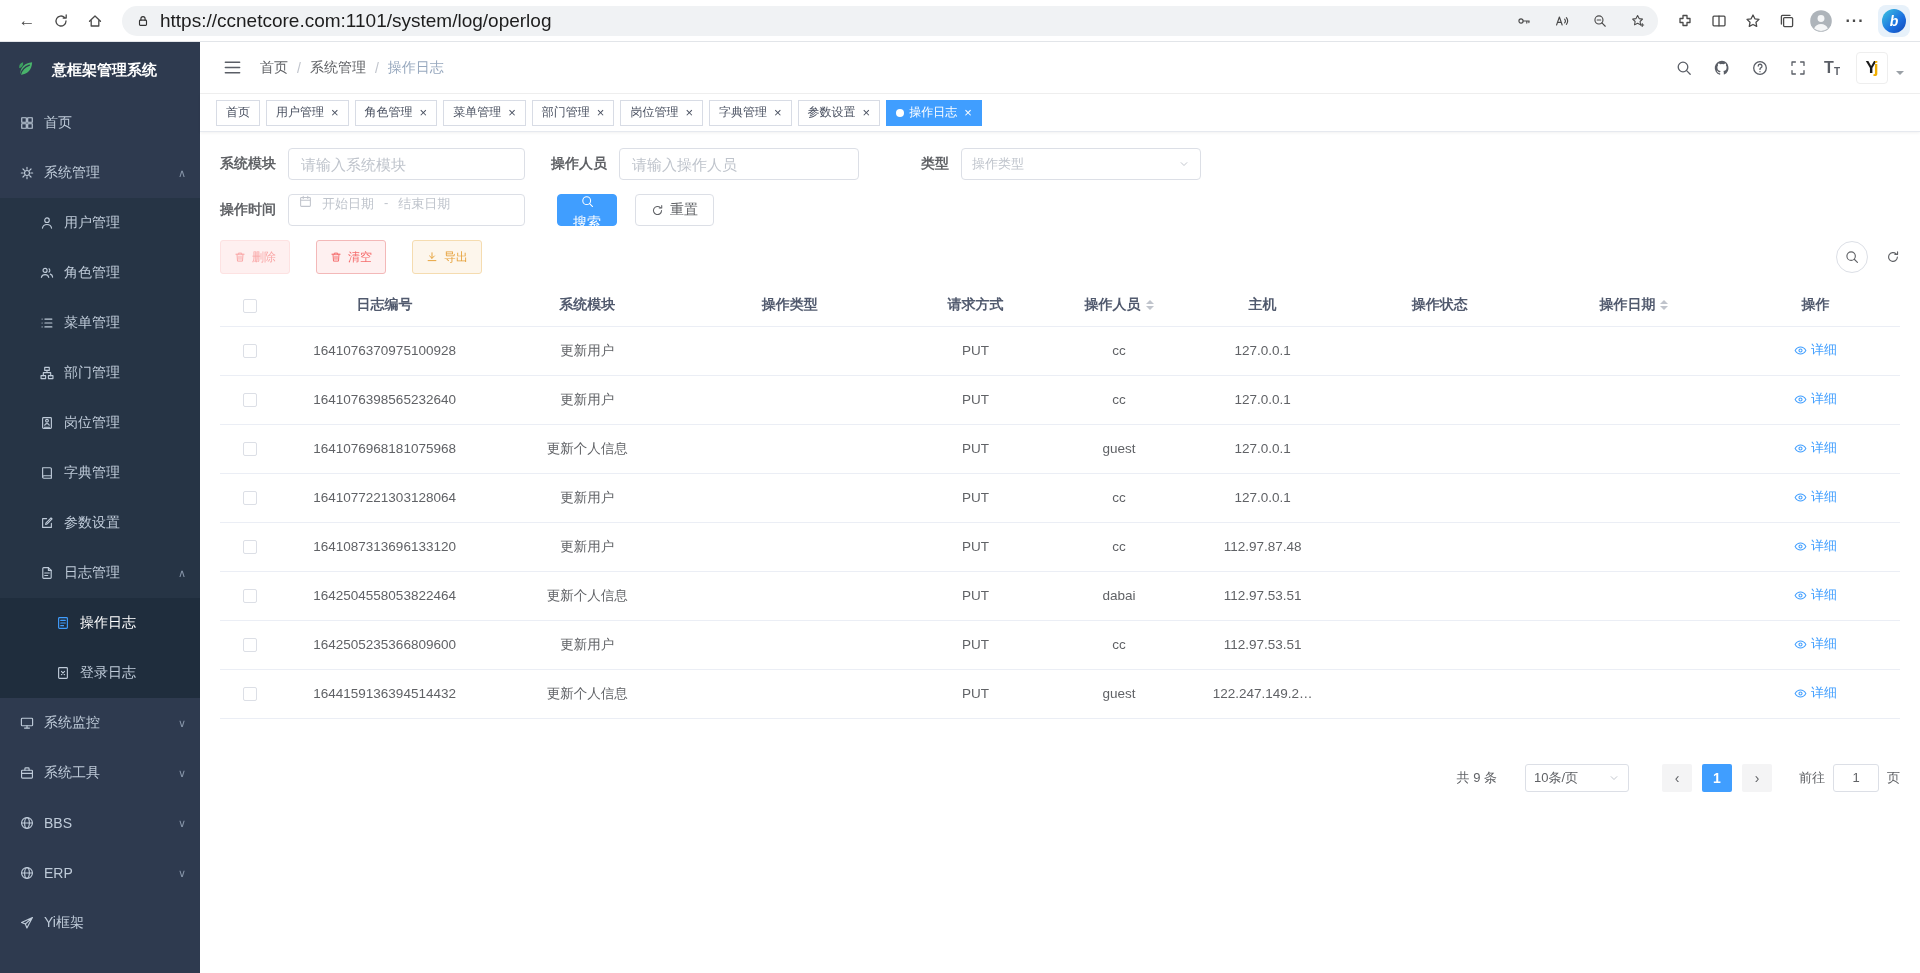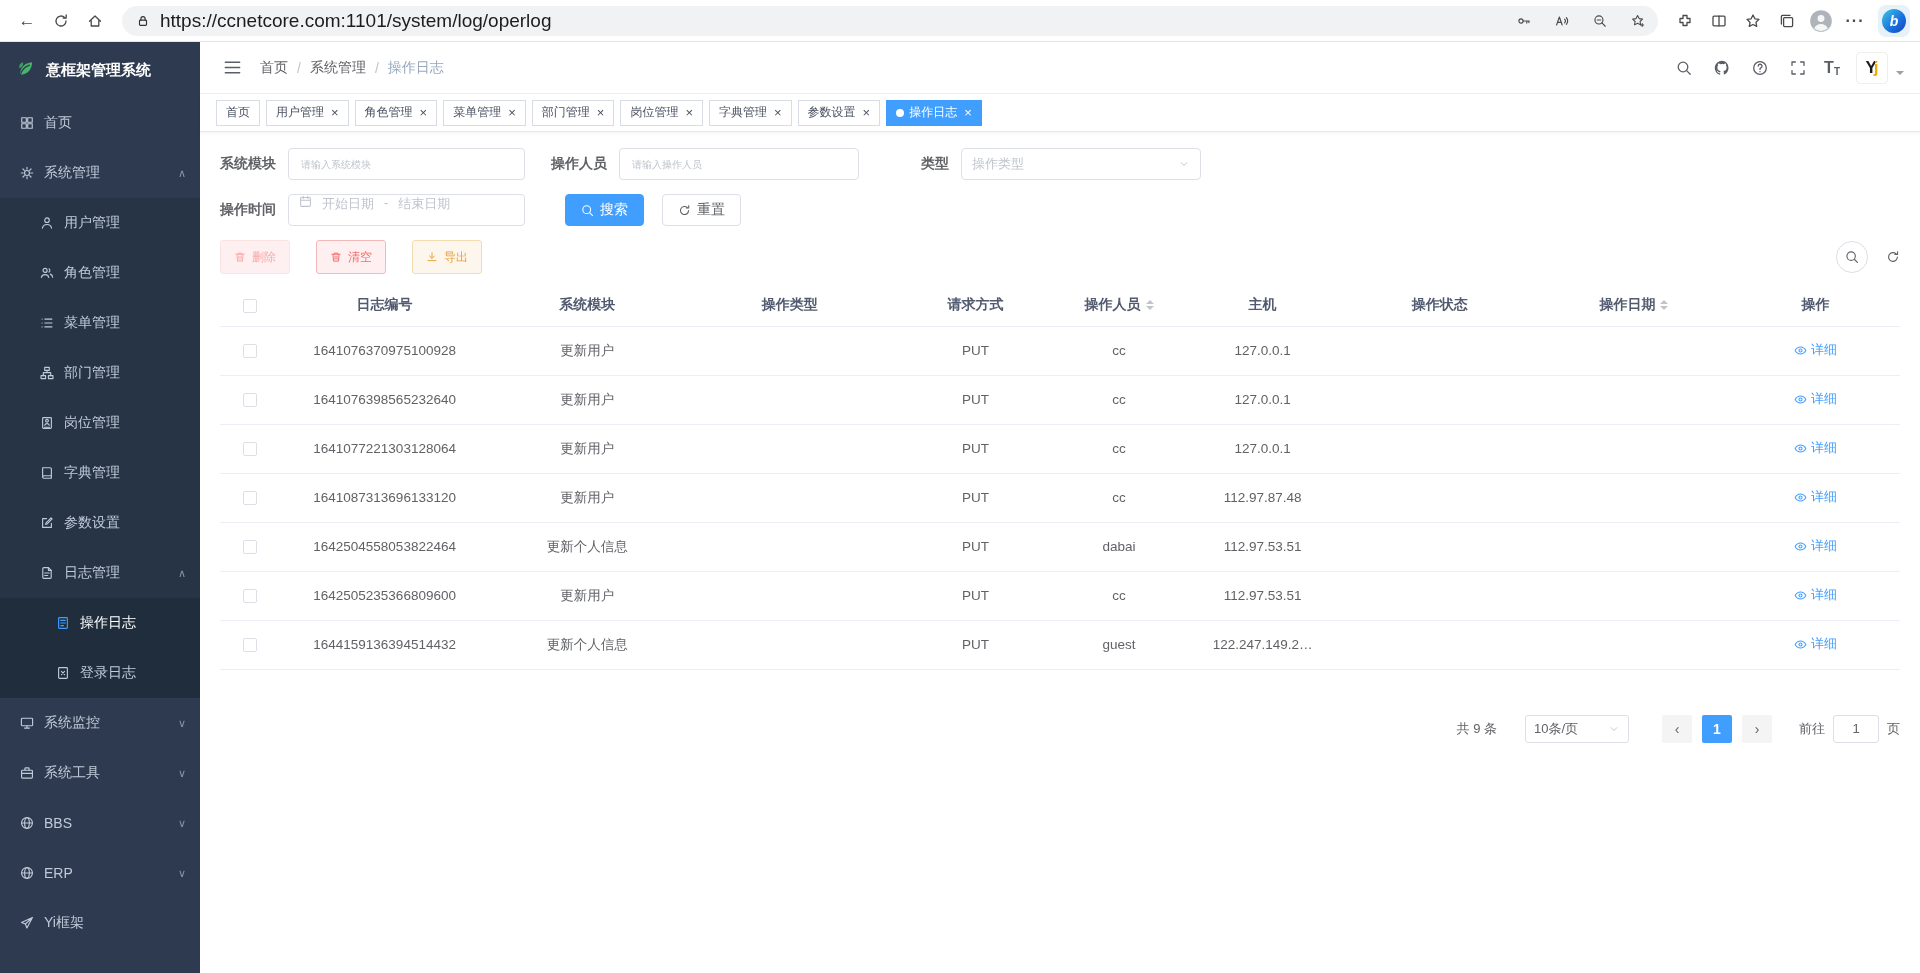--- a/index.html
+++ b/index.html
@@ -17,21 +17,21 @@
   .addressbar .url { flex:1; font-size:19px; color:#1d1d1d; white-space:nowrap; overflow:hidden; }
   .addressbar .bicon { width:28px; height:28px; font-size:14px; }
   .browser-right { display:flex; align-items:center; }
   .more-dots { font-size:16px; font-weight:bold; letter-spacing:1px; color:#4a4a4a; }
   .bing { width:32px; height:32px; border-radius:8px; background:#e7f1fa; display:flex; align-items:center; justify-content:center; margin-left:6px; cursor:pointer; }
   .bing-circle { width:24px; height:24px; border-radius:50%; background:linear-gradient(135deg,#3ec6e0 0%,#1a6fe0 60%,#1246b4 100%); color:#fff; font-weight:bold; font-style:italic; font-size:14px; display:flex; align-items:center; justify-content:center; }
 
   
   .app { flex:1; display:flex; min-height:0; }
   .sidebar { width:200px; background:#2e3a4f; color:#bfcbd9; flex-shrink:0; overflow:hidden; }
-  .logo-row { height:56px; display:flex; align-items:center; gap:10px; padding:0 14px; color:#fff; font-size:15px; font-weight:bold; white-space:nowrap; }
+  .logo-row { height:56px; display:flex; align-items:center; gap:16px; padding:0 14px; color:#fff; font-size:15px; font-weight:bold; white-space:nowrap; }
   .mi { height:50px; display:flex; align-items:center; gap:10px; padding:0 14px 0 20px; font-size:14px; color:#bfcbd9; cursor:pointer; white-space:nowrap; }
   .mi .arrow { margin-left:auto; font-size:11px; color:#8795a9; }
   .mi.lvl2 { background:#263445; padding-left:40px; }
   .mi.lvl3 { background:#1f2d3d; padding-left:56px; }
   .mi.active { color:#fff; }
   .mi.active svg { color:#409eff; }
 
   .main { flex:1; display:flex; flex-direction:column; min-width:0; background:#fff; }
 
   
@@ -57,31 +57,31 @@
   .tag.active .dot { display:inline-block; }
   .tag .close { font-size:13px; line-height:1; margin-left:2px; }
 
   
   .content { flex:1; padding:16px 20px 0 20px; overflow:hidden; }
   .filter-row { display:flex; align-items:center; margin-bottom:14px; }
   .f-item { display:flex; align-items:center; }
   .f-item + .f-item { margin-left:26px; }
   .f-item.ml-lg { margin-left:62px; }
   .f-label { font-size:14px; font-weight:bold; color:#606266; margin-right:12px; white-space:nowrap; }
-  .inp { height:32px; border:1px solid #dcdfe6; border-radius:4px; padding:0 12px; font-size:10px; color:#606266; outline:none; font-family:inherit; }
+  .inp { height:32px; border:1px solid #dcdfe6; border-radius:4px; padding:0 12px; font-size:15px; color:#606266; outline:none; font-family:inherit; }
   .inp::placeholder { color:#bfc4cc; }
   .w237 { width:237px; } .w240 { width:240px; }
   .select { height:32px; border:1px solid #dcdfe6; border-radius:4px; display:flex; align-items:center; justify-content:space-between; padding:0 10px; background:#fff; cursor:pointer; }
   .ph { color:#bfc4cc; font-size:13px; }
   .chev, .cal { color:#c0c4cc; }
   .daterange { height:32px; border:1px solid #dcdfe6; border-radius:4px; display:flex; align-items:flex-start; gap:10px; padding:0 10px; background:#fff; cursor:pointer; }
 
   .btn { display:inline-flex; align-items:center; gap:6px; height:32px; padding:0 15px; border-radius:4px; font-size:14px; border:1px solid #dcdfe6; background:#fff; color:#606266; cursor:pointer; font-family:inherit; }
   .btn-primary { background:#409eff; border-color:#409eff; color:#fff; }
-  .btn-search { margin-left:40px; } .btn-reset { margin-left:18px; }
+  .btn-search { margin-left:32px;flex-direction:column; } .btn-reset { margin-left:18px; }
   .toolbar { display:flex; align-items:center; margin:4px 0 10px 0; }
   .btn-sm { height:29px; padding:16px 13px; font-size:12px; border-radius:3px; margin-right:26px; }
   .btn-del { background:#fef0f0; border-color:#fde2e2; color:#f9a7a7; cursor:not-allowed; }
   .btn-clear { background:#fef0f0; border-color:#f3b8b8; color:#f56c6c; }
   .btn-export { background:#fdf6ec; border-color:#f5dcb0; color:#e6a23c; }
   .toolbar-right { margin-left:auto; display:flex; align-items:center; gap:18px; color:#606266; }
   .circle-btn { width:32px; height:32px; border-radius:50%; border:1px solid #dcdfe6; display:flex; align-items:center; justify-content:center; cursor:pointer; }
   .plain-icon { cursor:pointer; display:flex; }
 
   
@@ -582,108 +582,126 @@
               <td><a class="detail">
                     <svg class="ic s13" viewBox="0 0 16 16">
                       <path d="M1.4 8S3.9 3.7 8 3.7 14.6 8 14.6 8 12.1 12.3 8 12.3 1.4 8 1.4 8z"></path>
                       <circle cx="8" cy="8" r="1.9"></circle>
                     </svg>
                     <span>详细</span>
                   </a></td>
             </tr>
             <tr>
               <td><span class="cbx"></span></td>
-              <td>1641077221303128064</td>
-              <td>更新用户</td>
+              <td>1641076968181075968</td>
+              <td>更新个人信息</td>
               <td></td>
               <td>PUT</td>
-              <td>cc</td>
+              <td>guest</td>
               <td>127.0.0.1</td>
               <td></td>
               <td></td>
               <td><a class="detail">
                     <svg class="ic s13" viewBox="0 0 16 16">
                       <path d="M1.4 8S3.9 3.7 8 3.7 14.6 8 14.6 8 12.1 12.3 8 12.3 1.4 8 1.4 8z"></path>
                       <circle cx="8" cy="8" r="1.9"></circle>
                     </svg>
                     <span>详细</span>
                   </a></td>
             </tr>
             <tr>
               <td><span class="cbx"></span></td>
-              <td>1641087313696133120</td>
+              <td>1641077221303128064</td>
               <td>更新用户</td>
               <td></td>
               <td>PUT</td>
               <td>cc</td>
-              <td>112.97.87.48</td>
+              <td>127.0.0.1</td>
               <td></td>
               <td></td>
               <td><a class="detail">
                     <svg class="ic s13" viewBox="0 0 16 16">
                       <path d="M1.4 8S3.9 3.7 8 3.7 14.6 8 14.6 8 12.1 12.3 8 12.3 1.4 8 1.4 8z"></path>
                       <circle cx="8" cy="8" r="1.9"></circle>
                     </svg>
                     <span>详细</span>
                   </a></td>
             </tr>
             <tr>
               <td><span class="cbx"></span></td>
-              <td>1642504558053822464</td>
-              <td>更新个人信息</td>
+              <td>1641087313696133120</td>
+              <td>更新用户</td>
               <td></td>
               <td>PUT</td>
-              <td>dabai</td>
-              <td>112.97.53.51</td>
+              <td>cc</td>
+              <td>112.97.87.48</td>
               <td></td>
               <td></td>
               <td><a class="detail">
                     <svg class="ic s13" viewBox="0 0 16 16">
                       <path d="M1.4 8S3.9 3.7 8 3.7 14.6 8 14.6 8 12.1 12.3 8 12.3 1.4 8 1.4 8z"></path>
                       <circle cx="8" cy="8" r="1.9"></circle>
                     </svg>
                     <span>详细</span>
                   </a></td>
             </tr>
             <tr>
               <td><span class="cbx"></span></td>
-              <td>1642505235366809600</td>
-              <td>更新用户</td>
+              <td>1642504558053822464</td>
+              <td>更新个人信息</td>
               <td></td>
               <td>PUT</td>
-              <td>cc</td>
+              <td>dabai</td>
               <td>112.97.53.51</td>
               <td></td>
               <td></td>
               <td><a class="detail">
                     <svg class="ic s13" viewBox="0 0 16 16">
                       <path d="M1.4 8S3.9 3.7 8 3.7 14.6 8 14.6 8 12.1 12.3 8 12.3 1.4 8 1.4 8z"></path>
                       <circle cx="8" cy="8" r="1.9"></circle>
                     </svg>
                     <span>详细</span>
                   </a></td>
             </tr>
             <tr>
               <td><span class="cbx"></span></td>
-              <td>1644159136394514432</td>
-              <td>更新个人信息</td>
+              <td>1642505235366809600</td>
+              <td>更新用户</td>
               <td></td>
               <td>PUT</td>
-              <td>guest</td>
-              <td>122.247.149.2…</td>
+              <td>cc</td>
+              <td>112.97.53.51</td>
               <td></td>
               <td></td>
               <td><a class="detail">
                     <svg class="ic s13" viewBox="0 0 16 16">
                       <path d="M1.4 8S3.9 3.7 8 3.7 14.6 8 14.6 8 12.1 12.3 8 12.3 1.4 8 1.4 8z"></path>
                       <circle cx="8" cy="8" r="1.9"></circle>
                     </svg>
                     <span>详细</span>
                   </a></td>
             </tr>
+            <tr>
+              <td><span class="cbx"></span></td>
+              <td>1644159136394514432</td>
+              <td>更新个人信息</td>
+              <td></td>
+              <td>PUT</td>
+              <td>guest</td>
+              <td>122.247.149.2…</td>
+              <td></td>
+              <td></td>
+              <td><a class="detail">
+                    <svg class="ic s13" viewBox="0 0 16 16">
+                      <path d="M1.4 8S3.9 3.7 8 3.7 14.6 8 14.6 8 12.1 12.3 8 12.3 1.4 8 1.4 8z"></path>
+                      <circle cx="8" cy="8" r="1.9"></circle>
+                    </svg>
+                    <span>详细</span>
+                  </a></td>
+            </tr>
           </tbody>
         </table>
 
         <div class="pagination">
           <span class="pg-total">共 9 条</span>
           <div class="page-size">
             <span>10条/页</span>
             <svg class="ic chev s12" viewBox="0 0 16 16">
                 <path d="M4.2 6.2L8 10l3.8-3.8"></path>
               </svg>

